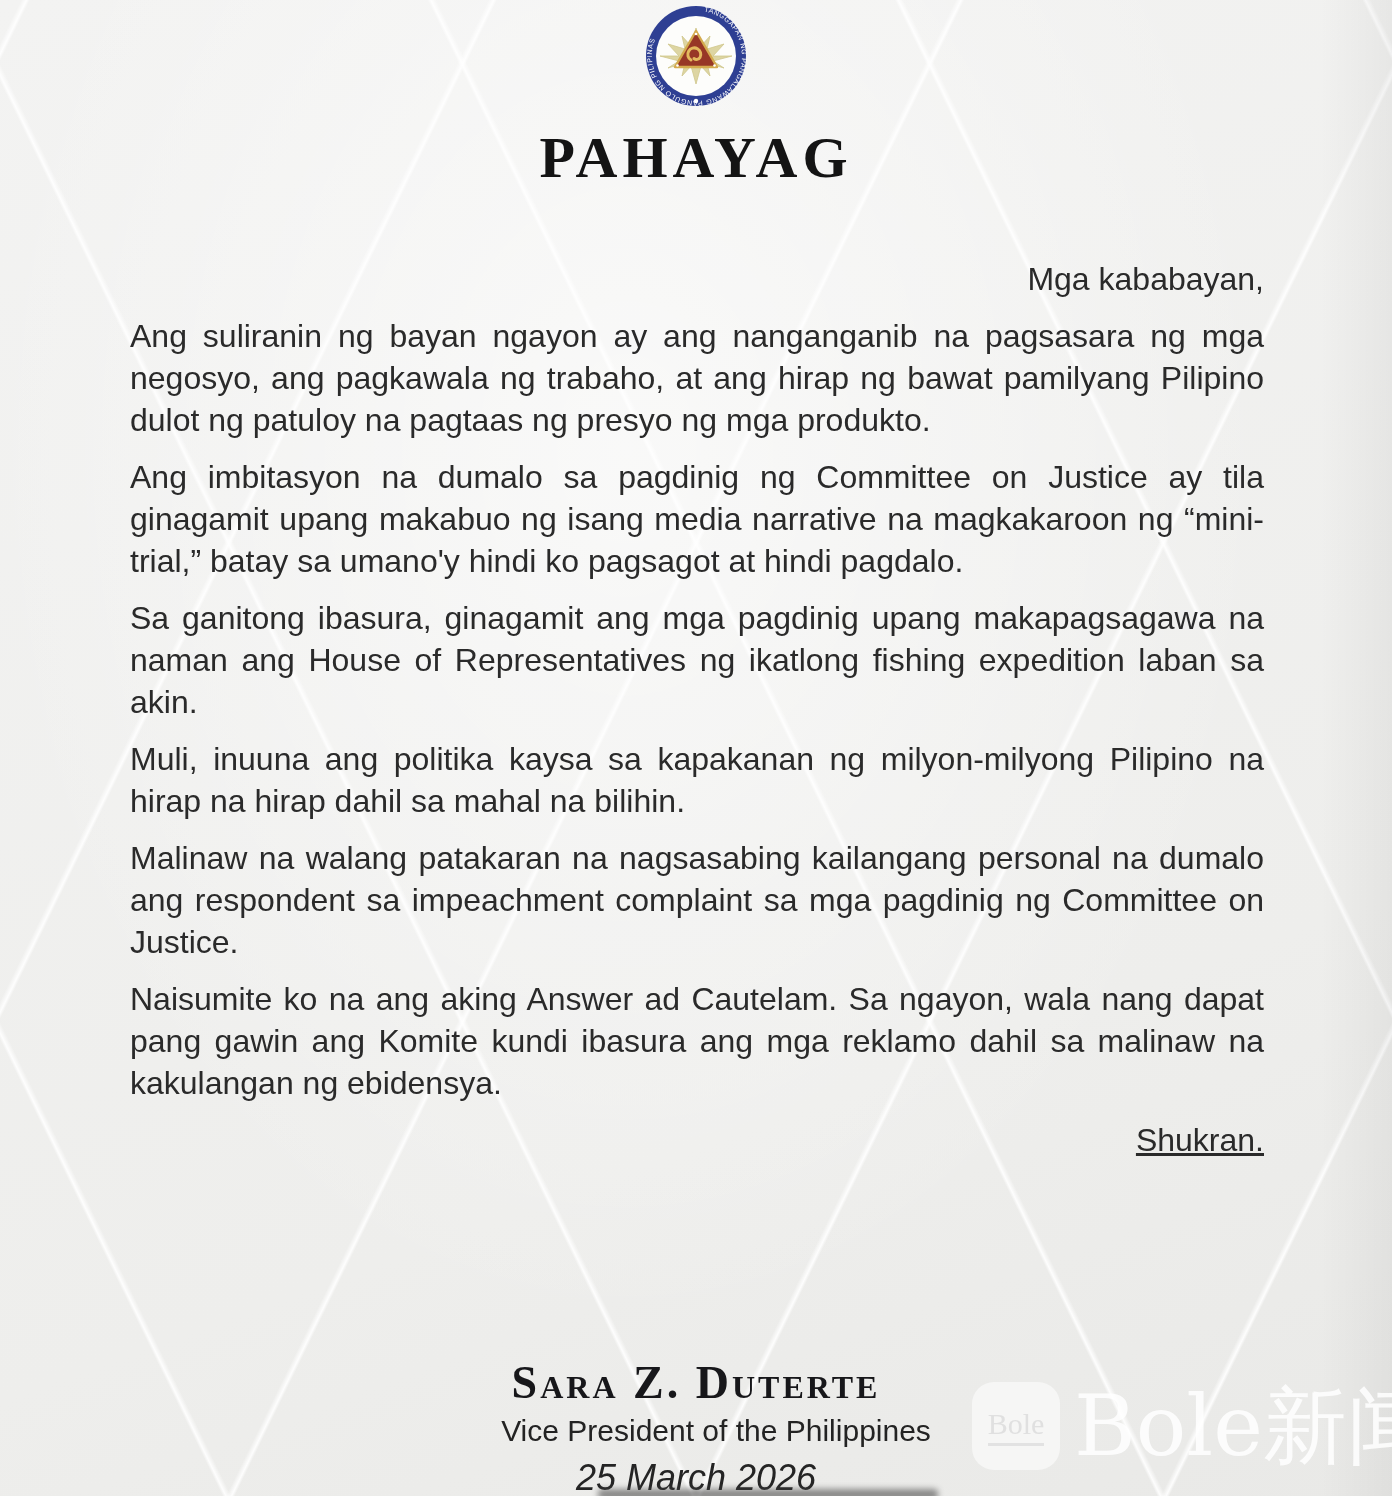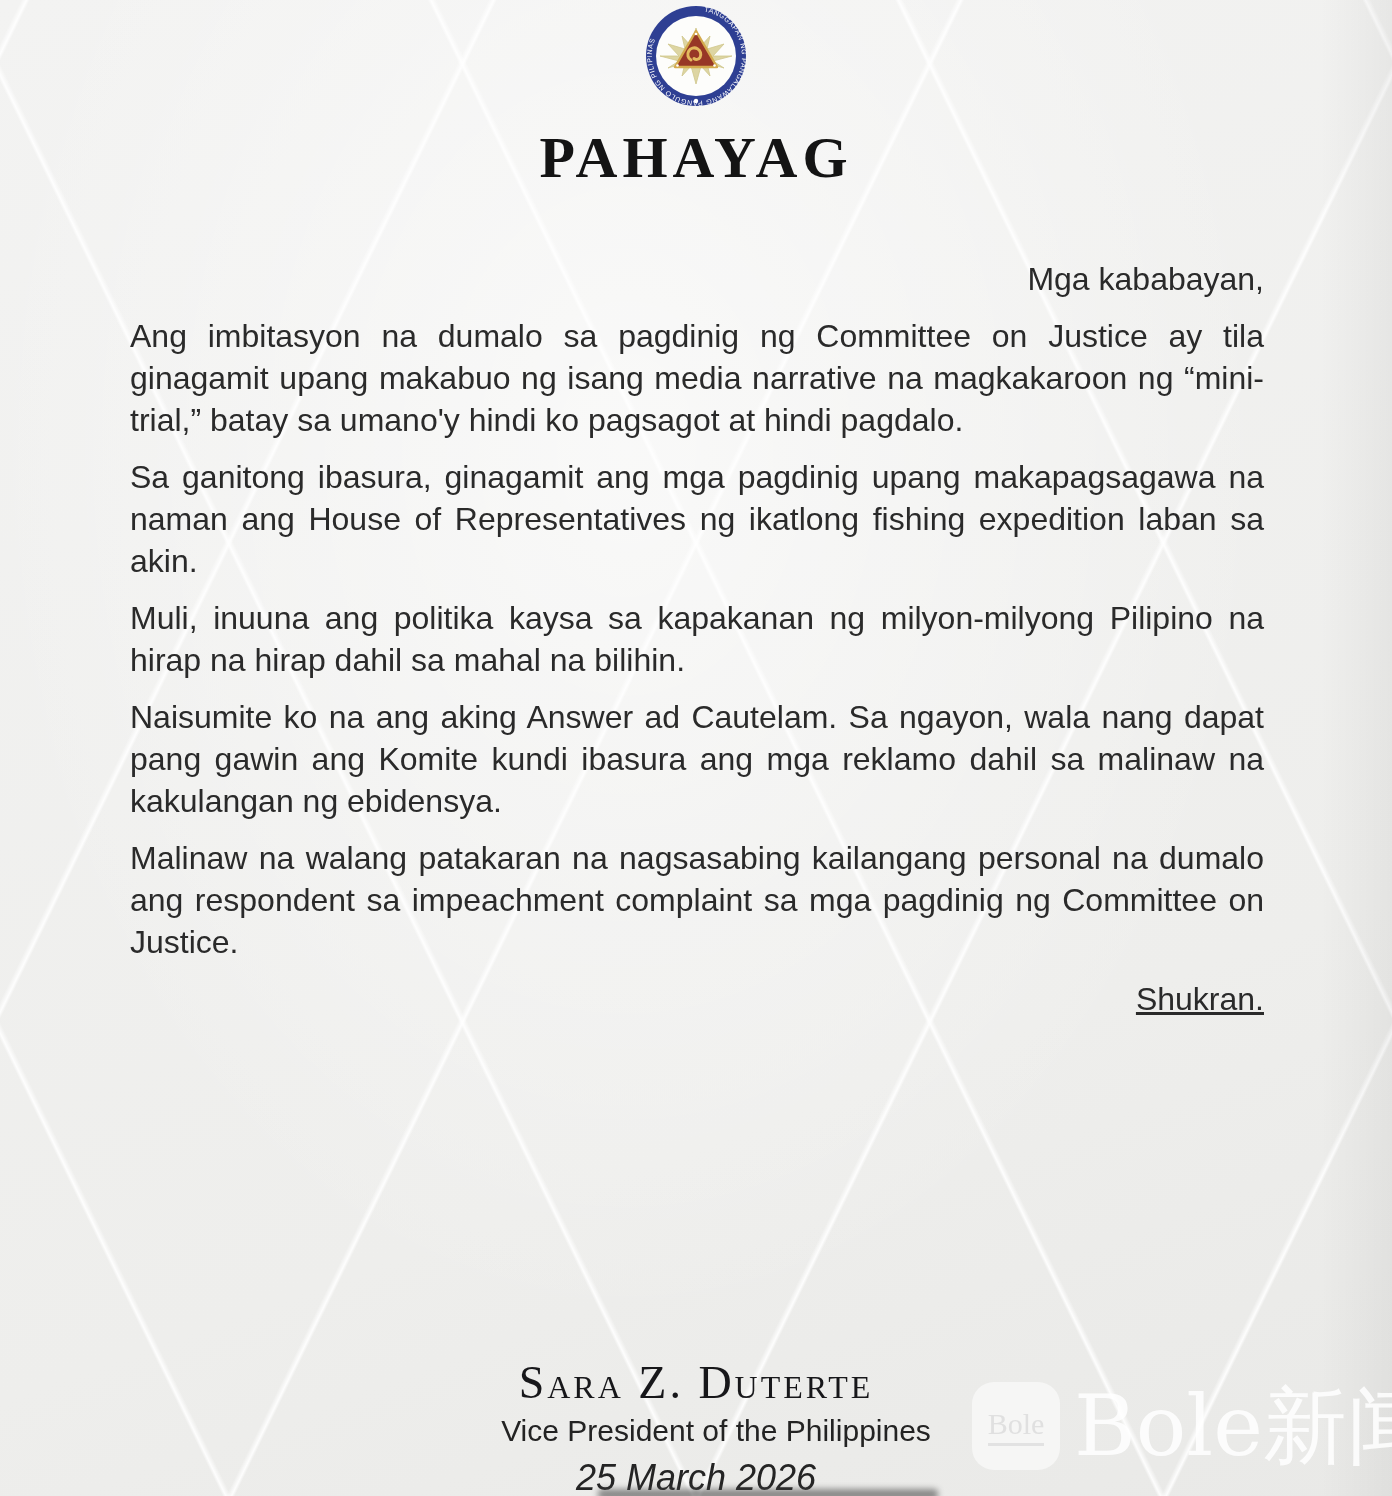--- a/index.html
+++ b/index.html
@@ -61,21 +61,21 @@
   .signature {
     position: absolute;
     top: 1358px;
     left: 0;
     width: 100%;
     text-align: center;
   }
   .sig-name {
     font-family: "Liberation Serif", serif;
     font-variant: small-caps;
-    font-weight: 400;
+    font-weight: 700;
     font-size: 46px;
     line-height: 50px;
     letter-spacing: 3px;
     color: #17171a;
   }
   .sig-role { font-size: 30px; line-height: 34px; margin-top: 6px; color: #232323; padding-left: 40px; }
   .sig-date { font-size: 36px; line-height: 32px; margin-top: 14px; color: #242424; font-style: italic; }
   .watermark {
     position: absolute;
     top: 1382px;
@@ -146,25 +146,26 @@
         <circle cx="70.5" cy="61.5" r="1.3" fill="#ffffff"></circle>
       </g>
       <circle cx="52" cy="97" r="2.2" fill="#ffffff"></circle>
     </svg>
   </div>
 
   <h1 class="doc-title">PAHAYAG</h1>
 
   <div class="content">
     <p class="salutation">Mga kababayan,</p>
+    <p>Ang suliranin ng bayan ngayon ay ang nanganganib na pagsasara ng mga negosyo, ang pagkawala ng trabaho, at ang hirap ng bawat pamilyang Pilipino dulot ng patuloy na pagtaas ng presyo ng mga produkto.</p>
     <p>Ang imbitasyon na dumalo sa pagdinig ng Committee on Justice ay tila ginagamit upang makabuo ng isang media narrative na magkakaroon ng “mini-trial,” batay sa umano'y hindi ko pagsagot at hindi pagdalo.</p>
     <p>Sa ganitong ibasura, ginagamit ang mga pagdinig upang makapagsagawa na naman ang House of Representatives ng ikatlong fishing expedition laban sa akin.</p>
     <p>Muli, inuuna ang politika kaysa sa kapakanan ng milyon-milyong Pilipino na hirap na hirap dahil sa mahal na bilihin.</p>
+    <p>Malinaw na walang patakaran na nagsasabing kailangang personal na dumalo ang respondent sa impeachment complaint sa mga pagdinig ng Committee on Justice.</p>
     <p>Naisumite ko na ang aking Answer ad Cautelam. Sa ngayon, wala nang dapat pang gawin ang Komite kundi ibasura ang mga reklamo dahil sa malinaw na kakulangan ng ebidensya.</p>
-    <p>Malinaw na walang patakaran na nagsasabing kailangang personal na dumalo ang respondent sa impeachment complaint sa mga pagdinig ng Committee on Justice.</p>
     <p class="closing">Shukran.</p>
   </div>
 
   <div class="signature">
     <div class="sig-name">Sara Z. Duterte</div>
     <div class="sig-role">Vice President of the Philippines</div>
     <div class="sig-date">25 March 2026</div>
   </div>
 
   <div class="watermark">

